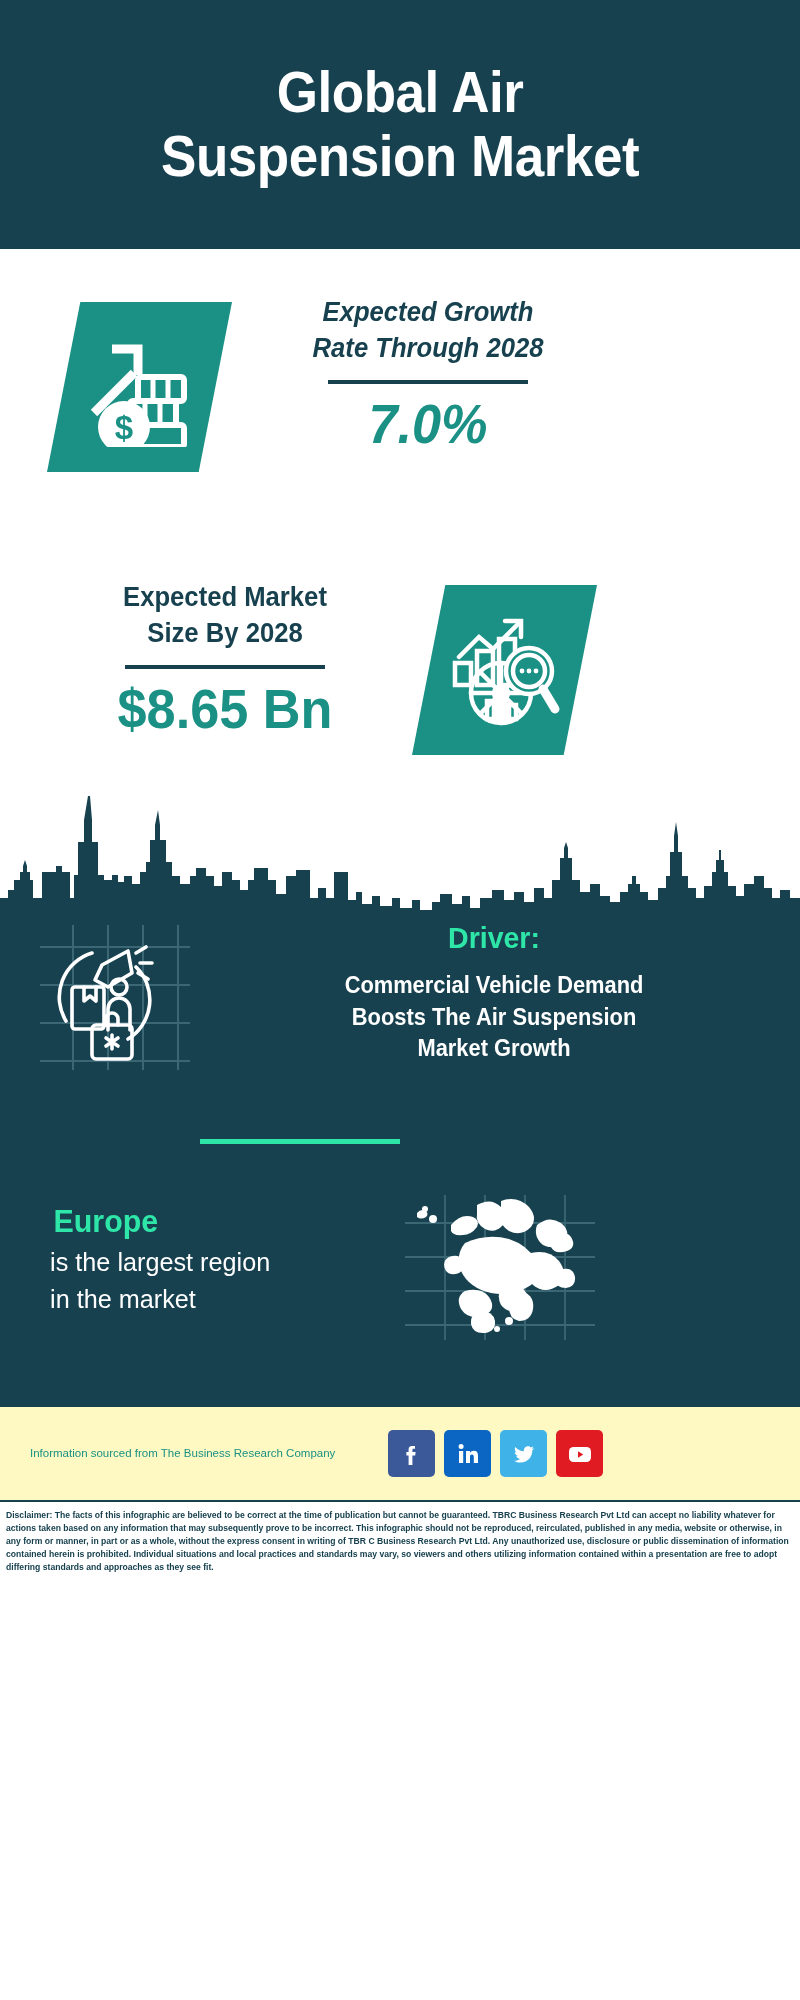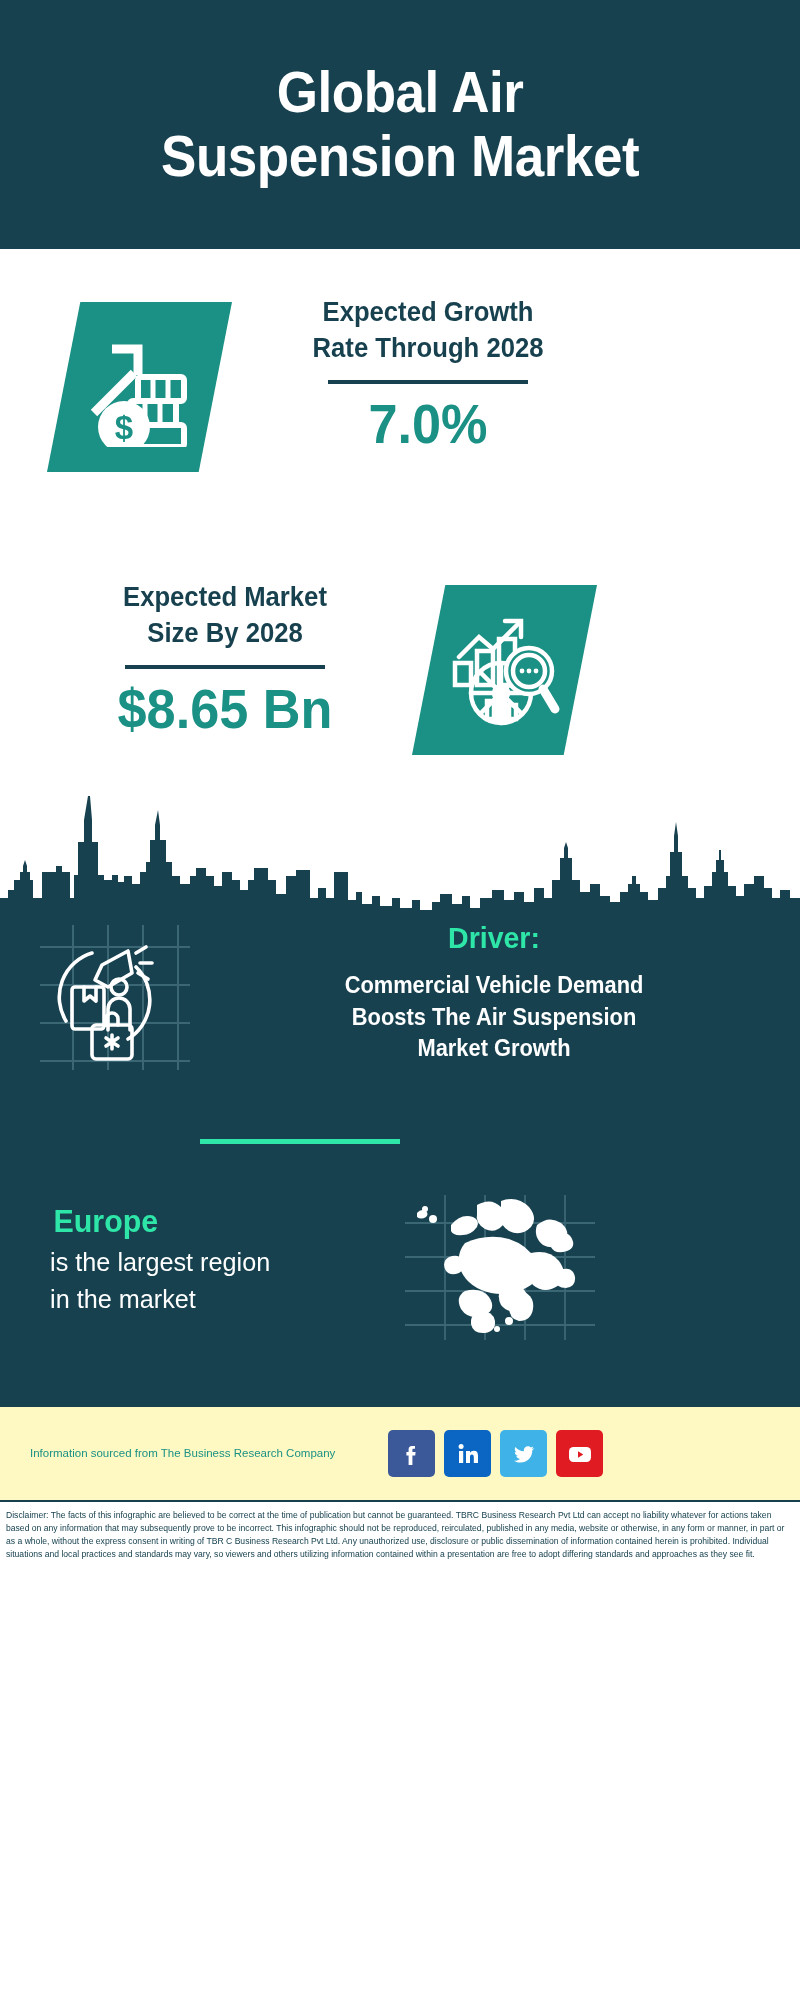--- a/index.html
+++ b/index.html
@@ -40,21 +40,21 @@
     background:#1a9184;
     display:flex; align-items:center; justify-content:center;
   }
   .para.left  { left:47px;  top:302px; width:185px; height:170px;
                 clip-path:polygon(18% 0, 100% 0, 82% 100%, 0% 100%); }
   .para.right { left:412px; top:585px; width:185px; height:170px;
                 clip-path:polygon(18% 0, 100% 0, 82% 100%, 0% 100%); }
 
   
   .stat { position:absolute; text-align:center; }
-  .stat-1 { left:258px; top:295px; width:340px; }
+  .stat-1 { left:258px; top:295px; width:340px;font-style:italic; }
   .stat-2 { left:55px;  top:567px; width:340px;margin-top:13px; }
   .stat-label {
     color:#17414f; font-size:27px; font-weight:bold; line-height:1.32;
     transform:scaleX(0.95);
   }
   .stat-rule {
     width:200px; height:4px; background:#17414f;
     margin:14px auto 10px auto;
   }
   .stat-value {
@@ -128,21 +128,21 @@
   .soc.tw { background:#3fb2e8; }
   .soc.yt { background:#e11b22; }
 
   .disclaimer {
     position:absolute; left:0; top:1500px; width:800px; height:500px;
     background:#ffffff;
     border-top:2px solid #17414f;
     padding:7px 6px 0 6px;
   }
   .disclaimer p {
-    color:#17414f; font-size:8.6px; line-height:1.52; text-align:left;
+    color:#17414f; font-size:8.6px; line-height:1.52; text-align:left;font-weight:bold;
   }
 </style>
 </head>
 <body>
 
 <div class="page">
 
   <div class="header">
     <div class="header-title">
       <div>Global Air</div>

